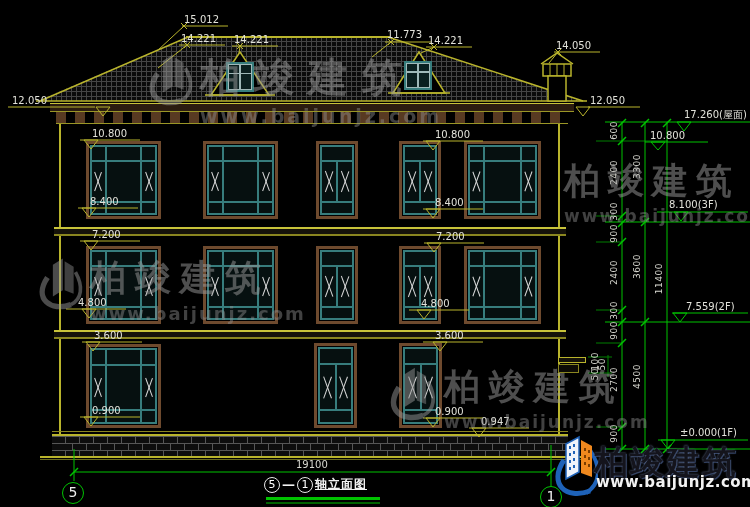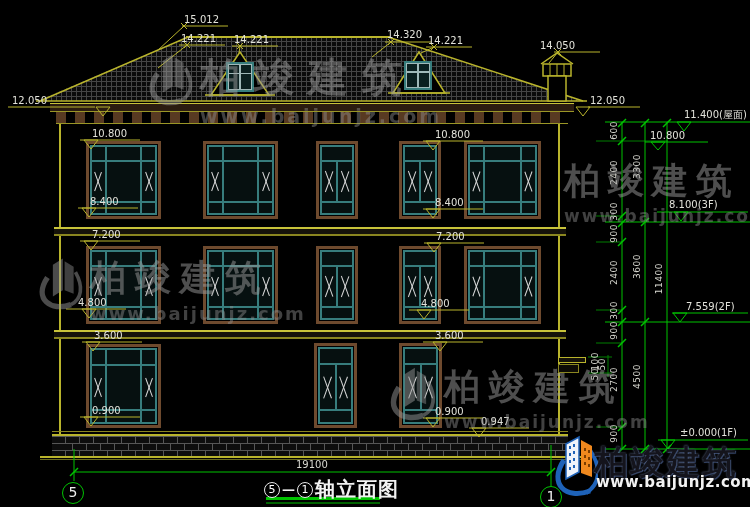--- a/index.html
+++ b/index.html
@@ -59,21 +59,21 @@
   
   .brand-name{position:absolute;font-weight:bold;font-size:34px;letter-spacing:2px;color:#14141c;
     text-shadow:0 0 2px rgba(125,145,185,.75),1px 1px 0 rgba(40,55,90,.9);white-space:nowrap;}
   .brand-url{position:absolute;font-weight:bold;font-size:15px;color:#f2f2f2;letter-spacing:.5px;
     text-shadow:1px 1px 1px #000;white-space:nowrap;}
 
   
   .title{position:absolute;left:264px;top:476px;display:flex;align-items:center;gap:2px;color:#f2f2f2;}
   .circ{width:16px;height:16px;border:1.5px solid #e8e8e8;border-radius:50%;font-size:11px;
     line-height:13px;text-align:center;color:#fff;}
-  .tname{font-size:20px;font-weight:bold;letter-spacing:1px;}
+  .tname{font-size:12px;font-weight:bold;letter-spacing:1px;text-decoration:underline;}
   .tsep{font-size:13px;font-weight:bold;}
   .bubble{position:absolute;border:1.5px solid #00c300;border-radius:50%;width:22px;height:22px;
     color:#eee;font-size:14px;line-height:19px;text-align:center;}
 </style>
 </head>
 <body>
 
 <div id="canvas">
 
   <svg width="0" height="0" style="position:absolute">
@@ -385,42 +385,42 @@
       <line x1="551" y1="445" x2="551" y2="486"></line>
 
       <rect x="266" y="497" width="114" height="3" fill="#00c300" stroke="none"></rect>
       <line x1="266" y1="503" x2="380" y2="503"></line>
     </g>
   </svg>
 
   <div class="lvl" style="left:184px;top:14px">15.012</div>
   <div class="lvl" style="left:181px;top:33px">14.221</div>
   <div class="lvl" style="left:234px;top:34px">14.221</div>
-  <div class="lvl" style="left:387px;top:29px">14.320</div>
+  <div class="lvl" style="left:387px;top:29px">11.773</div>
   <div class="lvl" style="left:428px;top:35px">14.221</div>
-  <div class="lvl" style="left:540px;top:40px">14.050</div>
+  <div class="lvl" style="left:556px;top:40px">14.050</div>
   <div class="lvl" style="left:12px;top:95px">12.050</div>
   <div class="lvl" style="left:590px;top:95px">12.050</div>
 
   <div class="lvl" style="left:92px;top:128px">10.800</div>
   <div class="lvl" style="left:90px;top:196px">8.400</div>
   <div class="lvl" style="left:92px;top:229px">7.200</div>
   <div class="lvl" style="left:78px;top:297px">4.800</div>
   <div class="lvl" style="left:94px;top:330px">3.600</div>
   <div class="lvl" style="left:92px;top:405px">0.900</div>
 
   <div class="lvl" style="left:435px;top:129px">10.800</div>
   <div class="lvl" style="left:435px;top:197px">8.400</div>
   <div class="lvl" style="left:436px;top:231px">7.200</div>
   <div class="lvl" style="left:421px;top:298px">4.800</div>
   <div class="lvl" style="left:435px;top:330px">3.600</div>
   <div class="lvl" style="left:435px;top:406px">0.900</div>
   <div class="lvl" style="left:481px;top:416px">0.947</div>
 
-  <div class="lvl" style="left:684px;top:109px">11.400(屋面)</div>
+  <div class="lvl" style="left:684px;top:109px">17.260(屋面)</div>
   <div class="lvl" style="left:650px;top:130px">10.800</div>
   <div class="lvl" style="left:669px;top:199px">8.100(3F)</div>
   <div class="lvl" style="left:686px;top:301px">7.559(2F)</div>
   <div class="lvl" style="left:680px;top:427px">±0.000(1F)</div>
 
   <div class="dv" style="left:609px;top:121px">600</div>
   <div class="dv" style="left:609px;top:160px">2400</div>
   <div class="dv" style="left:609px;top:202px">300</div>
   <div class="dv" style="left:609px;top:224px">900</div>
   <div class="dv" style="left:609px;top:260px">2400</div>

